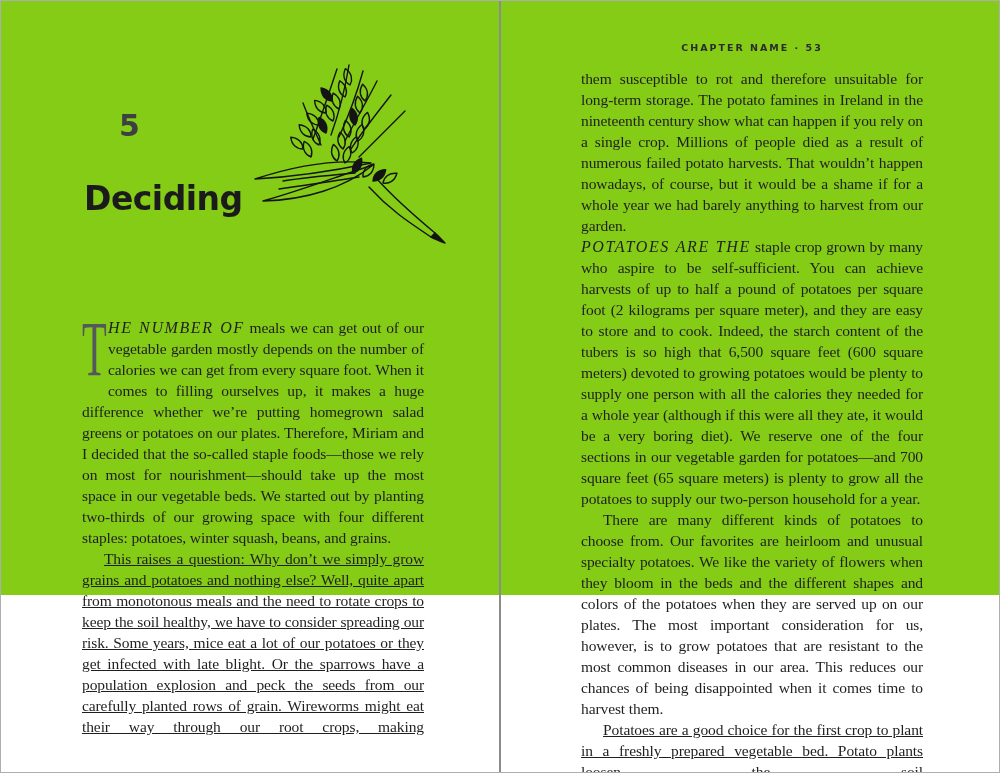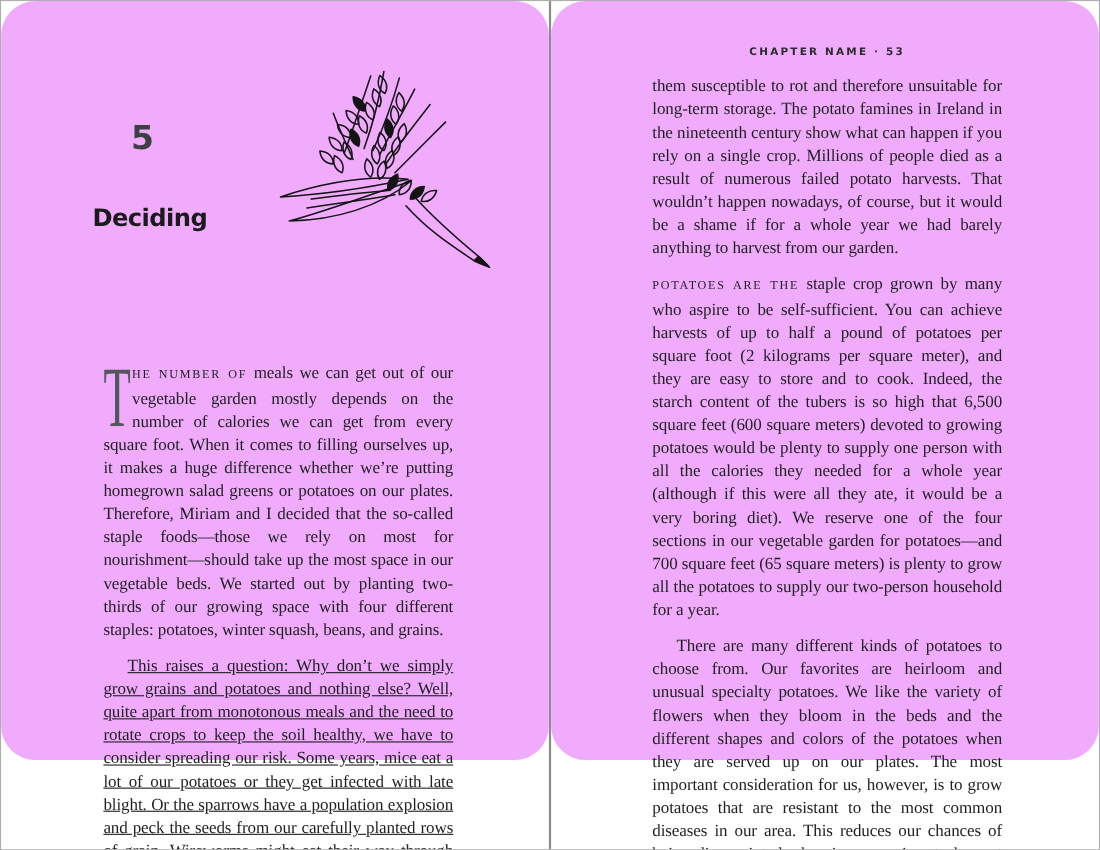--- a/index.html
+++ b/index.html
@@ -3,48 +3,48 @@
 <meta charset="utf-8">
 <style>
   html,body { margin:0; padding:0; background:#e8e8e8; }
   .spread {
     width:1000px; height:773px; box-sizing:border-box;
     background:#ffffff; border:1px solid #aeaeae;
     display:flex; position:relative; overflow:hidden;
     font-family:"Liberation Serif","DejaVu Serif",serif;
     color:#1f1f1f;
   }
-  .page { width:498px; height:690px; position:relative; box-sizing:border-box; background:#f0abfc;border-radius:31px; }
+  .page { width:498px; height:594px; position:relative; box-sizing:border-box; background:#84cc16; }
   .divider { width:2px; height:771px; background:#8c8c8c; flex:0 0 2px; }
 
   
   .chapter-number {
     position:absolute; left:118px; top:110px;
     font-family:"DejaVu Sans","Liberation Sans",sans-serif;
     font-weight:700; font-size:30px; line-height:1; color:#3c4043;
   }
   .chapter-title {
     position:absolute; left:83px; top:176px;
     font-family:"DejaVu Sans","Liberation Sans",sans-serif;
-    font-weight:700; font-size:22px; line-height:43px;
+    font-weight:700; font-size:33px; line-height:43px;
     letter-spacing:-0.5px; color:#1b1b1b;text-align:center;
   }
   .wheat { position:absolute; left:248px; top:60px; width:198px; height:192px; }
 
   .lp-body { position:absolute; left:81px; top:316px; width:342px; }
 
   
   .bodytext p {
-    margin:12px; font-size:15.5px; line-height:21px;
+    margin:0; font-size:15.5px; line-height:21px;
     text-align:justify; letter-spacing:-0.1px;
   }
   .indent { text-indent:22px; }
   .sect { margin-top:17px; }
   .cont { text-align-last:justify;text-decoration:underline; }
-  .sc { font-size:11px; letter-spacing:1.6px; }
+  .sc { font-size:16px; letter-spacing:1.6px;font-style:italic; }
   .dropcap {
     float:left; width:21px; height:61px; margin:3px 5px 0 0;
     font-family:"Liberation Serif",serif; font-weight:400;
     font-size:78px; line-height:58px; color:#54585d;
     transform:scaleX(0.52); transform-origin:0 0;
   }
 
   
   .rp-inner { padding:0 76px 0 80px; }
   .running-header {

